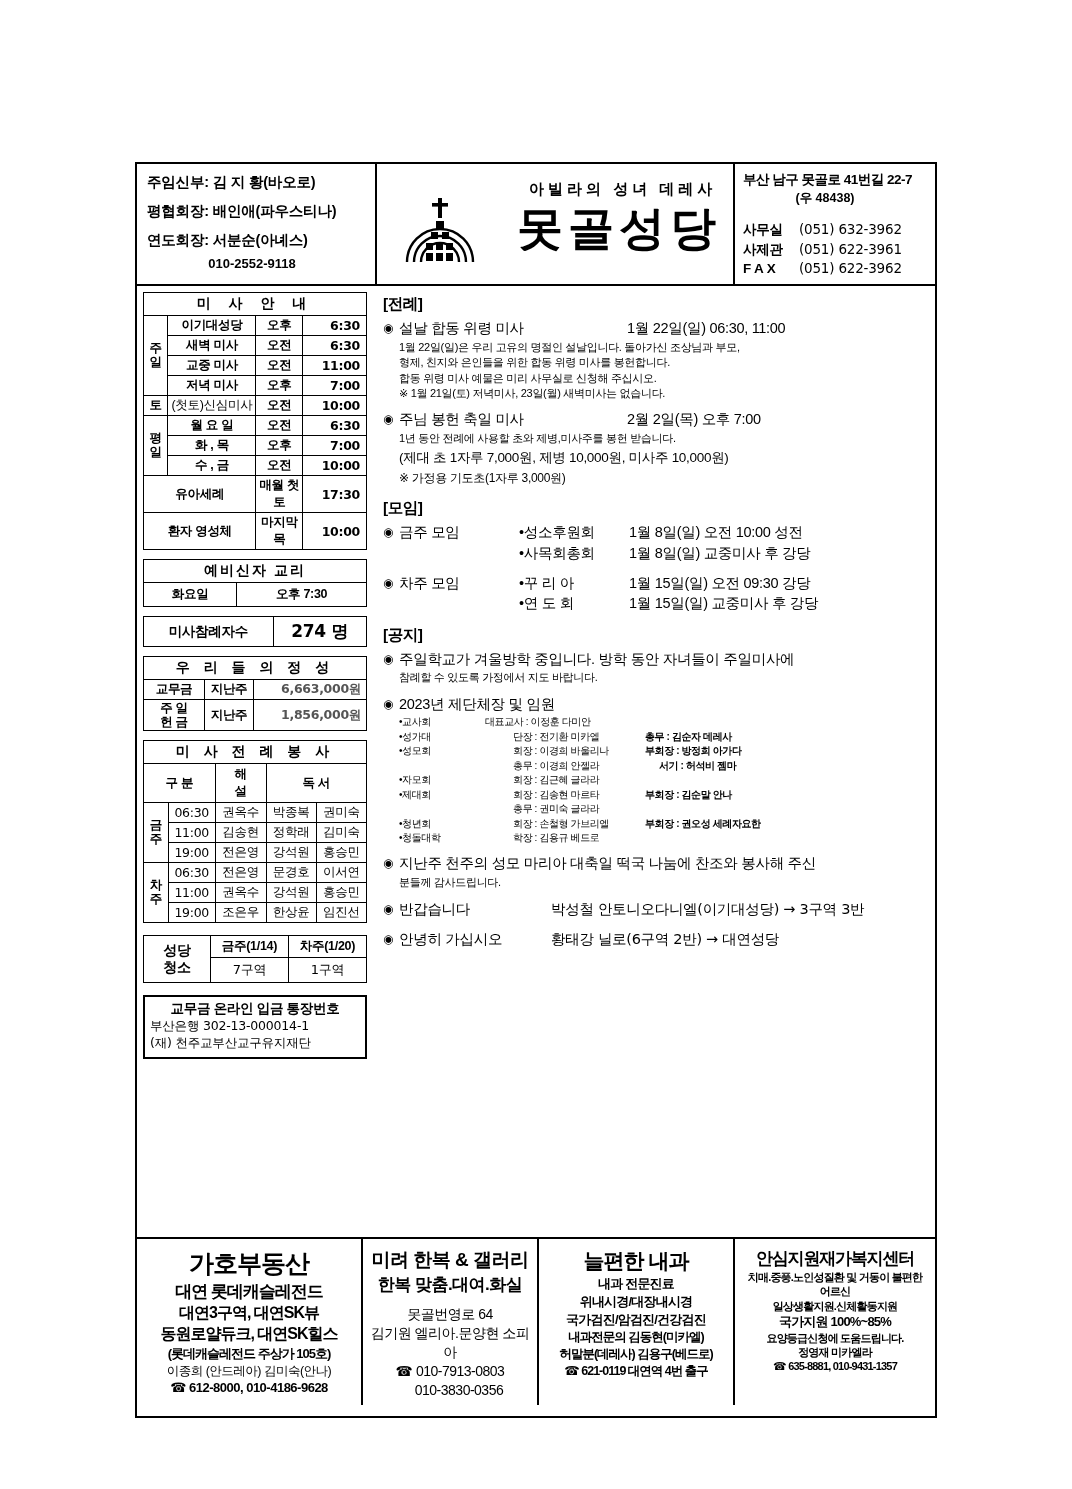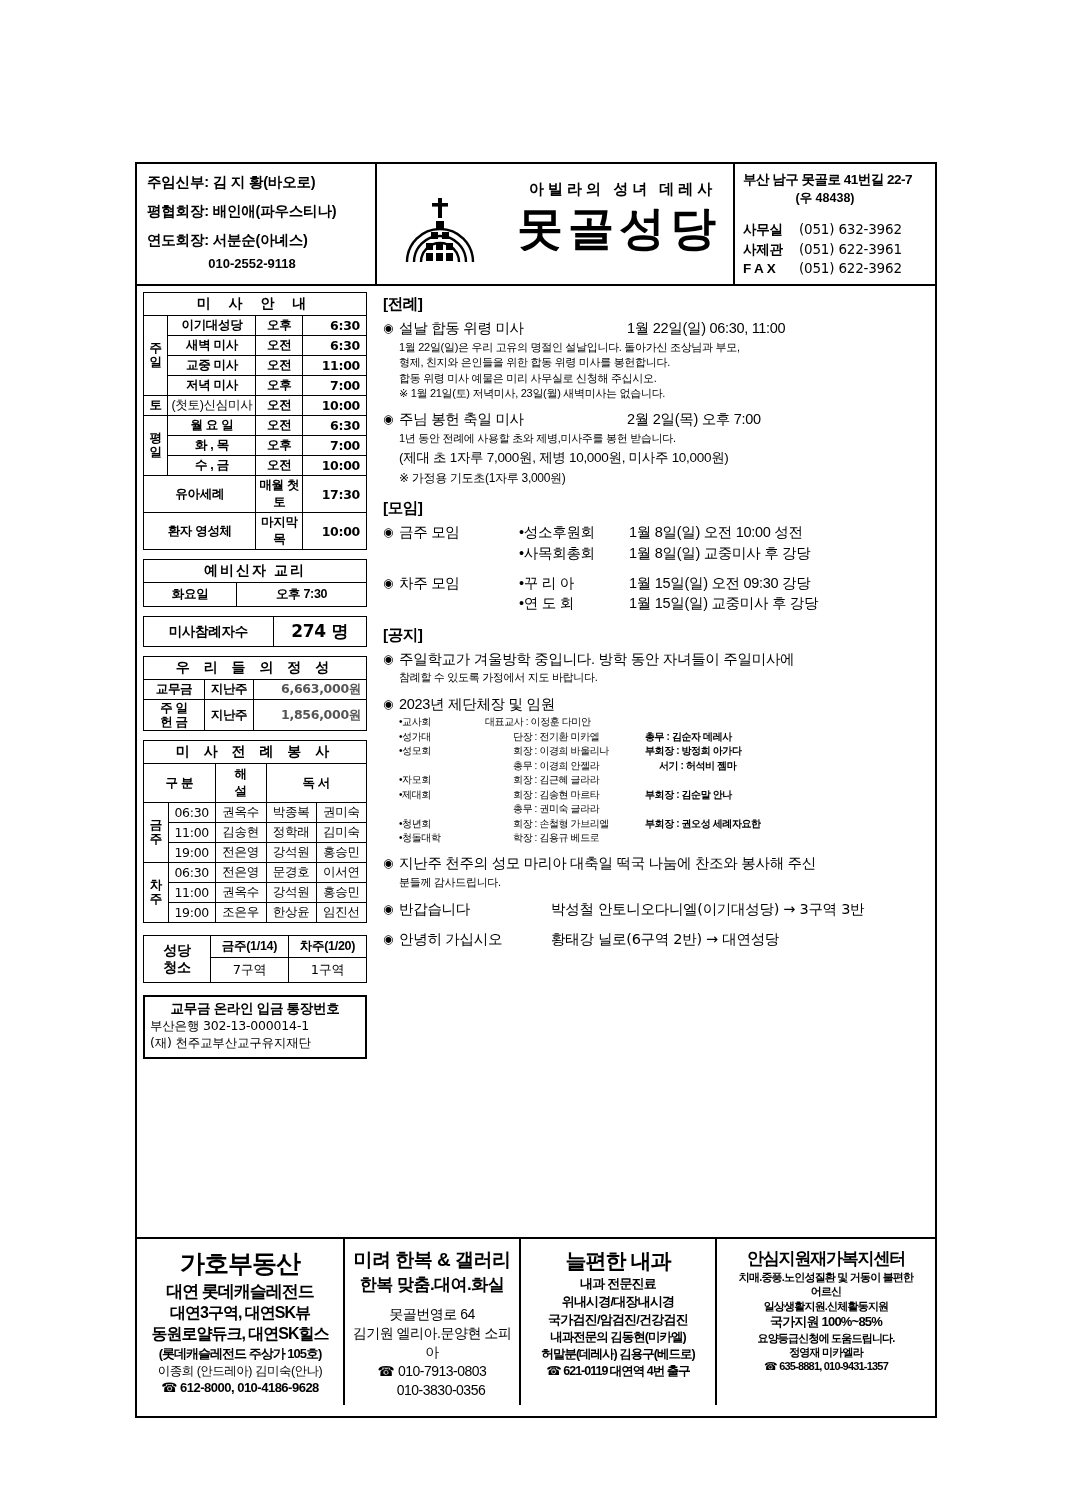--- a/index.html
+++ b/index.html
@@ -69,21 +69,21 @@
   .mt .g .d{flex:1;letter-spacing:-0.3px;}
   .off{display:flex;font-size:10px;line-height:1.45;letter-spacing:-0.4px;padding-left:16px;}
   .off .o1{width:86px;flex:0 0 86px;}
   .off .o2{width:160px;flex:0 0 160px;}
   .off .o3{flex:1;font-weight:bold;}
 
   
   .ads{display:flex;height:auto;border-top:2px solid #000;}
   .ad{border-right:2px solid #000;box-sizing:border-box;padding:8px 4px 6px;text-align:center;}
   .ad:last-child{border-right:0;}
-  .ad1{width:208px;}
+  .ad1{width:226px;}
   .ad2{width:176px;}
   .ad3{width:196px;}
   .ad4{flex:1;}
   .ad .h{font-weight:bold;}
   .ad1 .h{font-size:25px;letter-spacing:-1px;}
   .ad1 .l1{font-size:17px;font-weight:bold;letter-spacing:-1px;}
   .ad1 .l2{font-size:16px;font-weight:bold;letter-spacing:-1px;}
   .ad1 .l3{font-size:13px;font-weight:bold;letter-spacing:-1px;}
   .ad1 .l4{font-size:12.5px;letter-spacing:-0.5px;}
   .ad1 .l5{font-size:13px;font-weight:bold;letter-spacing:-0.5px;}

